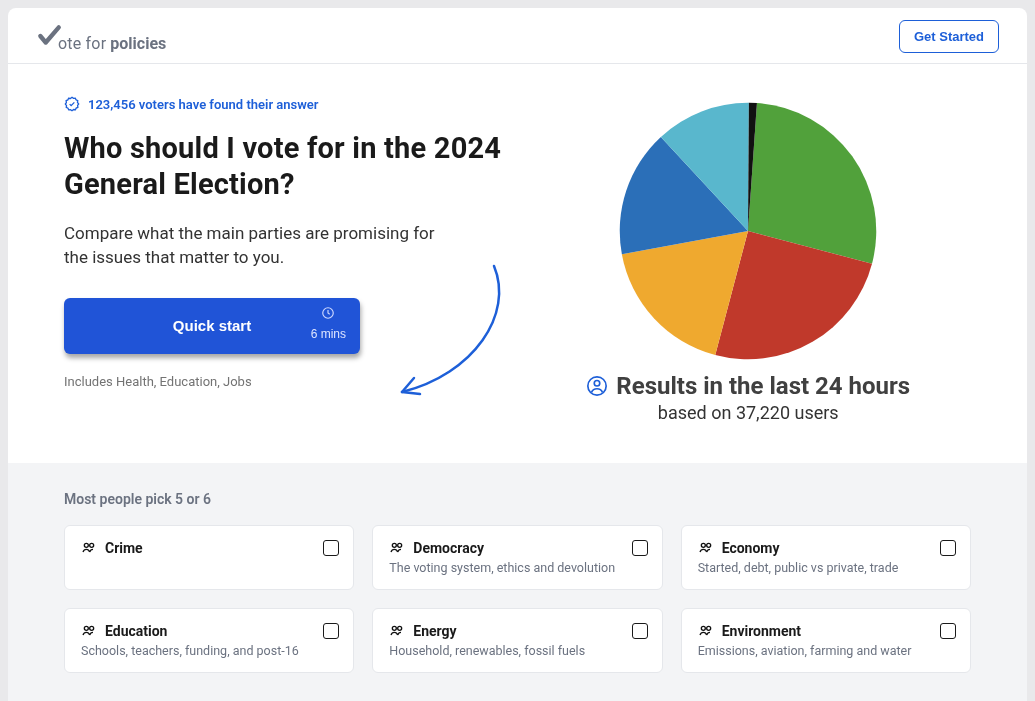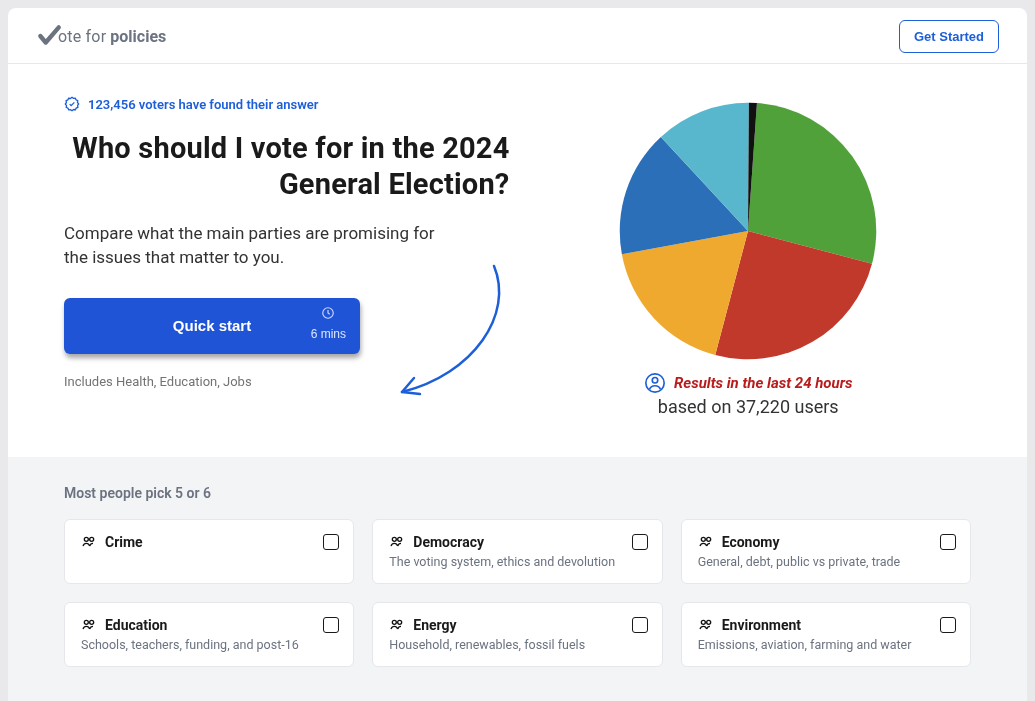--- a/index.html
+++ b/index.html
@@ -15,21 +15,21 @@
     overflow: hidden;
   }
   
   .header {
     display: flex;
     align-items: center;
     justify-content: space-between;
     padding: 12px 28px 10px 28px;
     border-bottom: 1px solid #e5e7eb;
   }
-  .logo { display: flex; align-items: center; gap: 0; }
+  .logo { display: flex; align-items: flex-end; gap: 0; }
   .logo-check {
     font-size: 26px;
     color: #6b7280;
     font-weight: 700;
     transform: translateY(2px);
     margin-right: -4px;
   }
   .logo-text1 { color: #6b7280; font-size: 16px; letter-spacing: .2px; }
   .logo-text2 { color: #6b7280; font-size: 16px; font-weight: 700; margin-left: 4px; }
   .get-started {
@@ -48,21 +48,21 @@
     padding: 32px 56px 40px 56px;
     gap: 16px;
   }
   .hero-left { flex: 1 1 0; max-width: 520px; position: relative; }
   .hero-right { flex: 1 1 0; display: flex; flex-direction: column; align-items: center; justify-content: flex-start; }
 
   .voters-row { display: flex; align-items: center; gap: 8px; margin-bottom: 18px; }
   .voters-badge-icon { color: #1d5fd8; display:inline-flex; }
   .voters-text { color: #1d5fd8; font-size: 13px; font-weight: 600; }
 
-  .title { font-size: 29px; font-weight: 700; line-height: 1.25; margin-bottom: 18px; letter-spacing:.2px;text-align:right; }
+  .title { font-size: 29px; font-weight: 700; line-height: 1.25; margin-bottom: 18px; letter-spacing:.2px; }
   .subtitle { font-size: 17px; color: #333; line-height: 1.45; max-width: 380px; margin-bottom: 28px; }
 
   .quick-start-wrap { position: relative; }
   .quick-start-btn {
     position: relative;
     width: 296px;
     background: #2054d7;
     color: #fff;
     border: none;
     border-radius: 6px;
@@ -88,21 +88,21 @@
     position: absolute;
     left: 320px; top: 168px;
     width: 140px; height: 140px;
     pointer-events: none;
   }
 
   
   .pie-svg { width: 270px; height: 270px; }
   .results-row { display:flex; align-items:center; gap:8px; margin-top: 6px; }
   .results-icon { color:#1d5fd8; display:inline-flex; }
-  .results-text { color:#b91c1c; font-weight:700; font-size:15px;font-style:italic; }
+  .results-text { color:#404040; font-weight:700; font-size:24px; }
   .results-sub { color:#333; font-size:18px; margin-top:2px;text-align:right; }
 
   
   .issues {
     background: #f3f4f6;
     padding: 28px 56px 40px 56px;
   }
   .issues-title { font-size: 18px; font-weight: 700; margin-bottom: 6px; }
   .issues-hint { font-size: 14px; color:#6b7280; font-weight:600; margin-bottom: 18px; }
 
@@ -248,21 +248,21 @@
             <span class="card-icon">
               <svg width="16" height="16" viewBox="0 0 24 24" fill="none" stroke="#111" stroke-width="2">
                 <circle cx="8" cy="8" r="3"></circle>
                 <circle cx="16" cy="8" r="3"></circle>
                 <path d="M3 18c1-3 3-4 5-4s4 1 5 4"></path>
                 <path d="M13 18c1-3 3-4 5-4"></path>
               </svg>
             </span>
             <span class="card-title">Economy</span>
           </div>
-          <div class="card-desc">General, debt, public vs private, trade</div>
+          <div class="card-desc">Started, debt, public vs private, trade</div>
           <span class="chk card-chk"></span>
         </div>
         <div class="card">
           <div class="card-head">
             <span class="card-icon">
               <svg width="16" height="16" viewBox="0 0 24 24" fill="none" stroke="#111" stroke-width="2">
                 <circle cx="8" cy="8" r="3"></circle>
                 <circle cx="16" cy="8" r="3"></circle>
                 <path d="M3 18c1-3 3-4 5-4s4 1 5 4"></path>
                 <path d="M13 18c1-3 3-4 5-4"></path>

